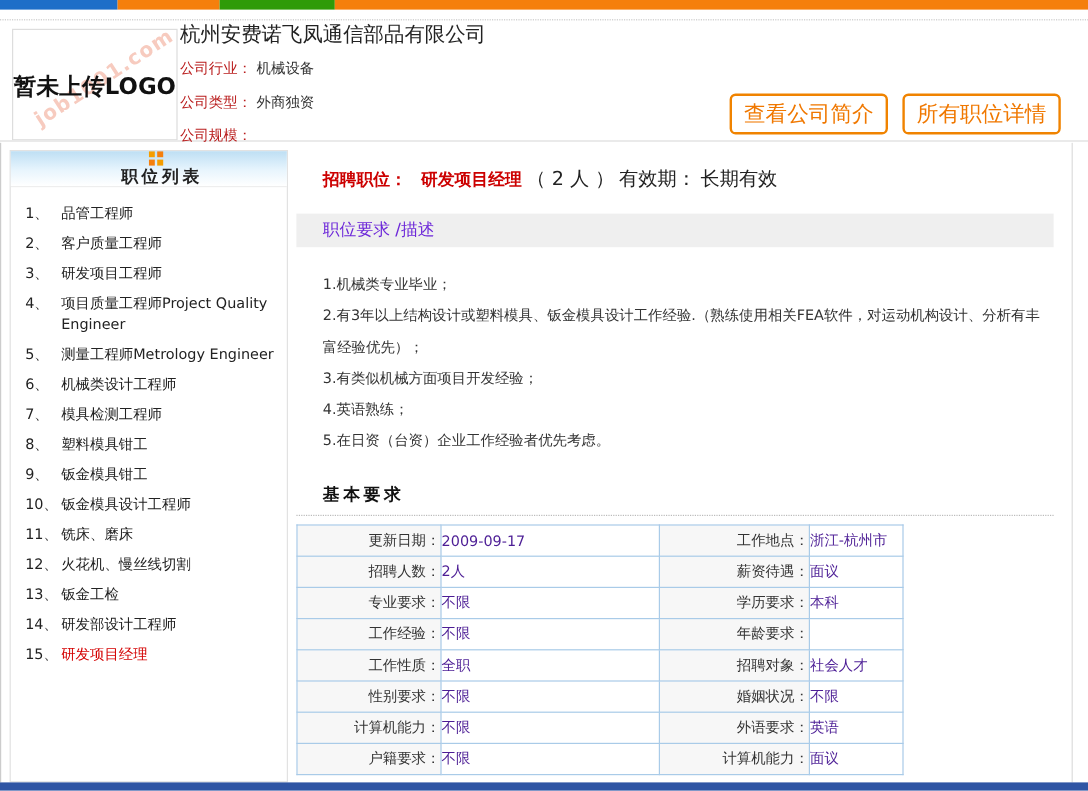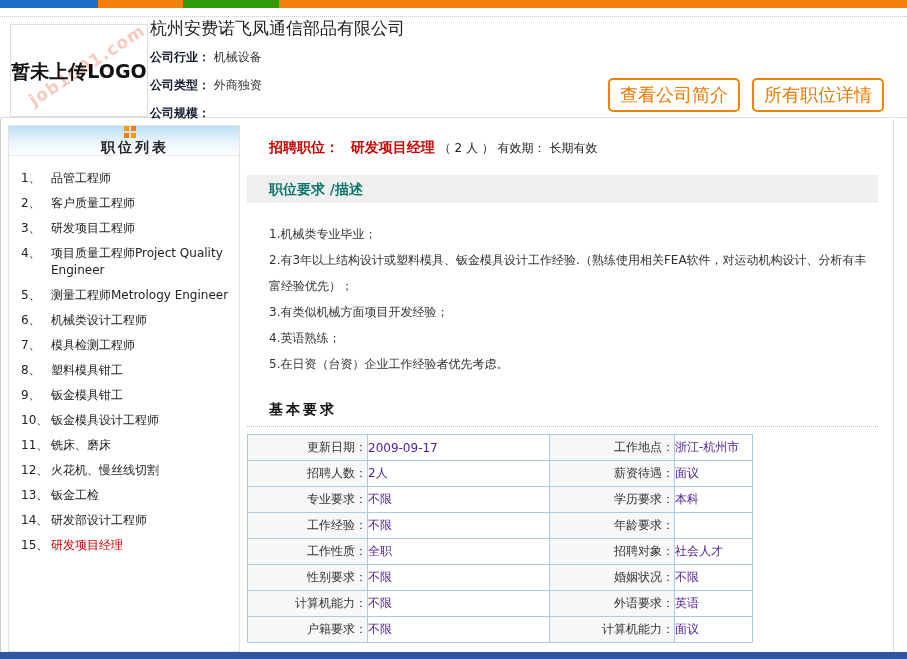--- a/index.html
+++ b/index.html
@@ -25,21 +25,21 @@
     transform:rotate(-33deg); font-weight:bold; font-size:17px;
     color:rgba(235,125,95,.40); letter-spacing:1px; white-space:nowrap;
   }
   .logo-text {
     position:absolute; left:0; right:0; top:34px; text-align:center;
     font-weight:bold; font-size:19px; color:#111;
   }
   .company-block { position:absolute; left:150px; top:0; }
   .company-name { font-size:17px; font-weight:normal; color:#222; margin-bottom:9px; }
   .company-field { margin-bottom:11px; color:#333; }
-  .company-field .fl { color:#0f172a;font-weight:bold; }
+  .company-field .fl { color:#b91c1c; }
   .header-buttons { position:absolute; right:23px; bottom:5px; display:flex; gap:12px; }
   .btn-orange {
     border:2px solid var(--accent,#f08300); border-radius:5px; background:#fff;
     color:#f07800; font-weight:normal; font-size:18px; padding:3px 10px; cursor:pointer;
     font-family:inherit;
   }
 
   
   .content {
     position:absolute; top:119px; left:0; right:13px; bottom:7px;
@@ -63,24 +63,24 @@
   .job-item { display:flex; margin-bottom:8px; line-height:17px; color:#222; }
   .job-item .num { width:30px; flex:none; }
   .job-item .jt { cursor:pointer; }
   .job-item.current .jt { color:#d40000; }
 
   
   .main { flex:1; padding:8px 15px 0 0; position:relative; }
   .job-header { margin:6px 0 18px 22px; }
   .job-header .red { color:#cc0000; font-weight:bold; font-size:14px; }
   .job-header .jtitle { margin-left:8px; }
-  .job-header .plain { color:#222; font-size:12px; }
+  .job-header .plain { color:#222; font-size:16px; }
   .section-bar {
     background:#efefef; height:28px; line-height:28px; padding-left:22px;
-    font-weight:bold; font-size:14px; color:#0f766e;
+    font-weight:normal; font-size:14px; color:#6d28d9;
   }
   .desc-block { margin:18px 0 0 22px; }
   .desc-line { line-height:26px; color:#333; }
   .basic-title { margin:24px 0 0 22px; font-weight:bold; font-size:14px; letter-spacing:3px; color:#111; }
   .basic-rule { border-bottom:1px dotted #bbb; margin:7px 0 7px 0; }
   table.basic { border-collapse:collapse; width:506px; table-layout:fixed; }
   table.basic td {
     border:1px solid #a9cbe8; height:26px; font-size:12px; padding:0;
   }
   td.lbl { width:120px; text-align:right; padding-right:8px; background:#f7f7f7; color:#333; }

